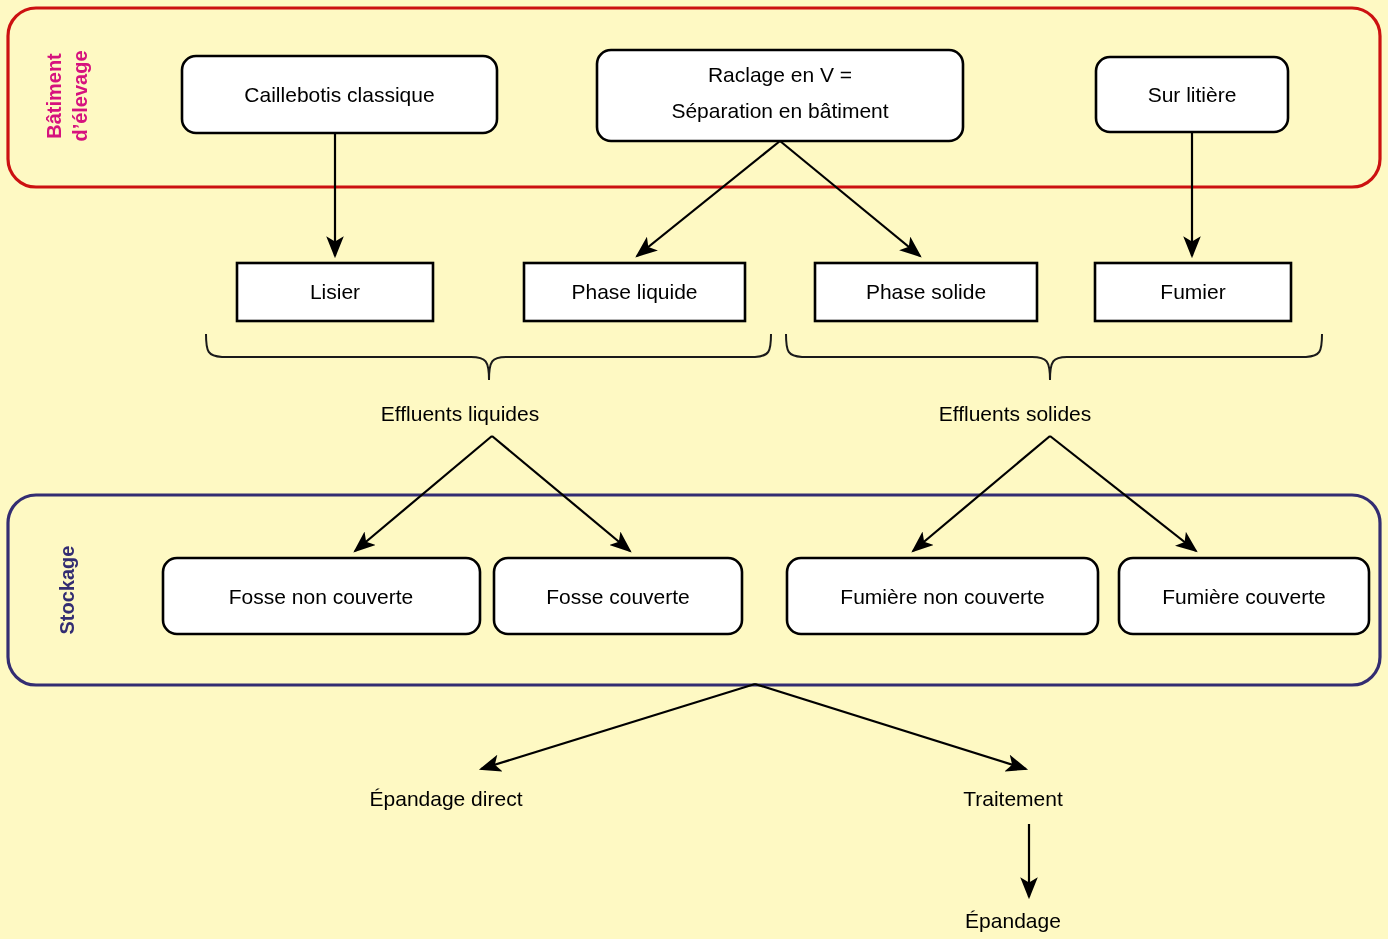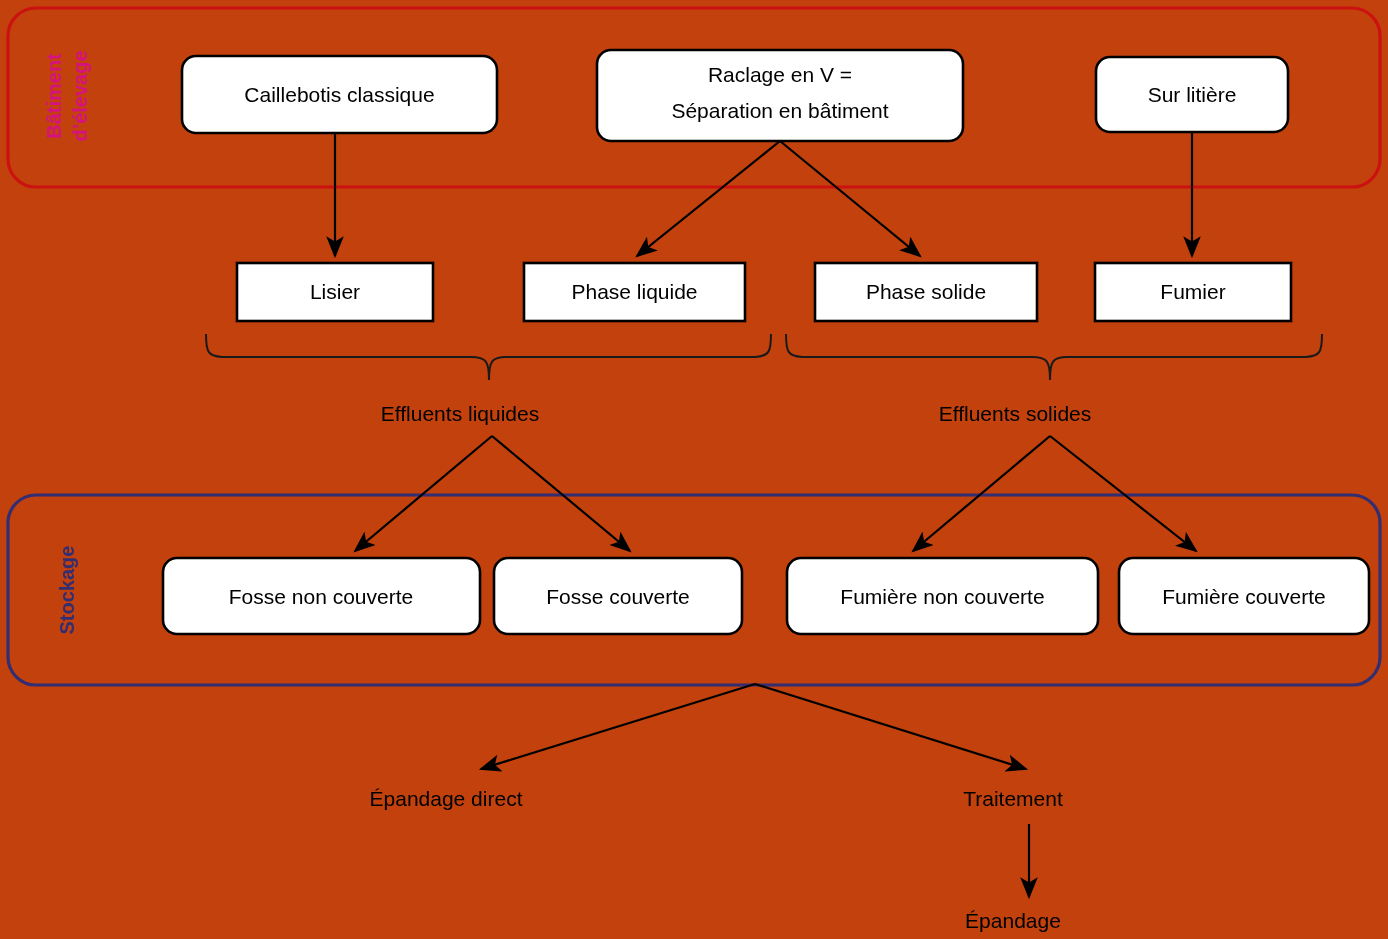--- a/index.html
+++ b/index.html
@@ -4,21 +4,21 @@
 <style>
   html, body {
     margin: 0;
     padding: 0;
     background: #ffffff;
   }
   #stage {
     position: relative;
     width: 1388px;
     height: 939px;
-    background: #c2410c;
+    background: #fef9c3;
     font-family: "Liberation Sans", sans-serif;
     overflow: hidden;
   }
   svg.layer {
     position: absolute;
     top: 0;
     left: 0;
     width: 1388px;
     height: 939px;
   }

